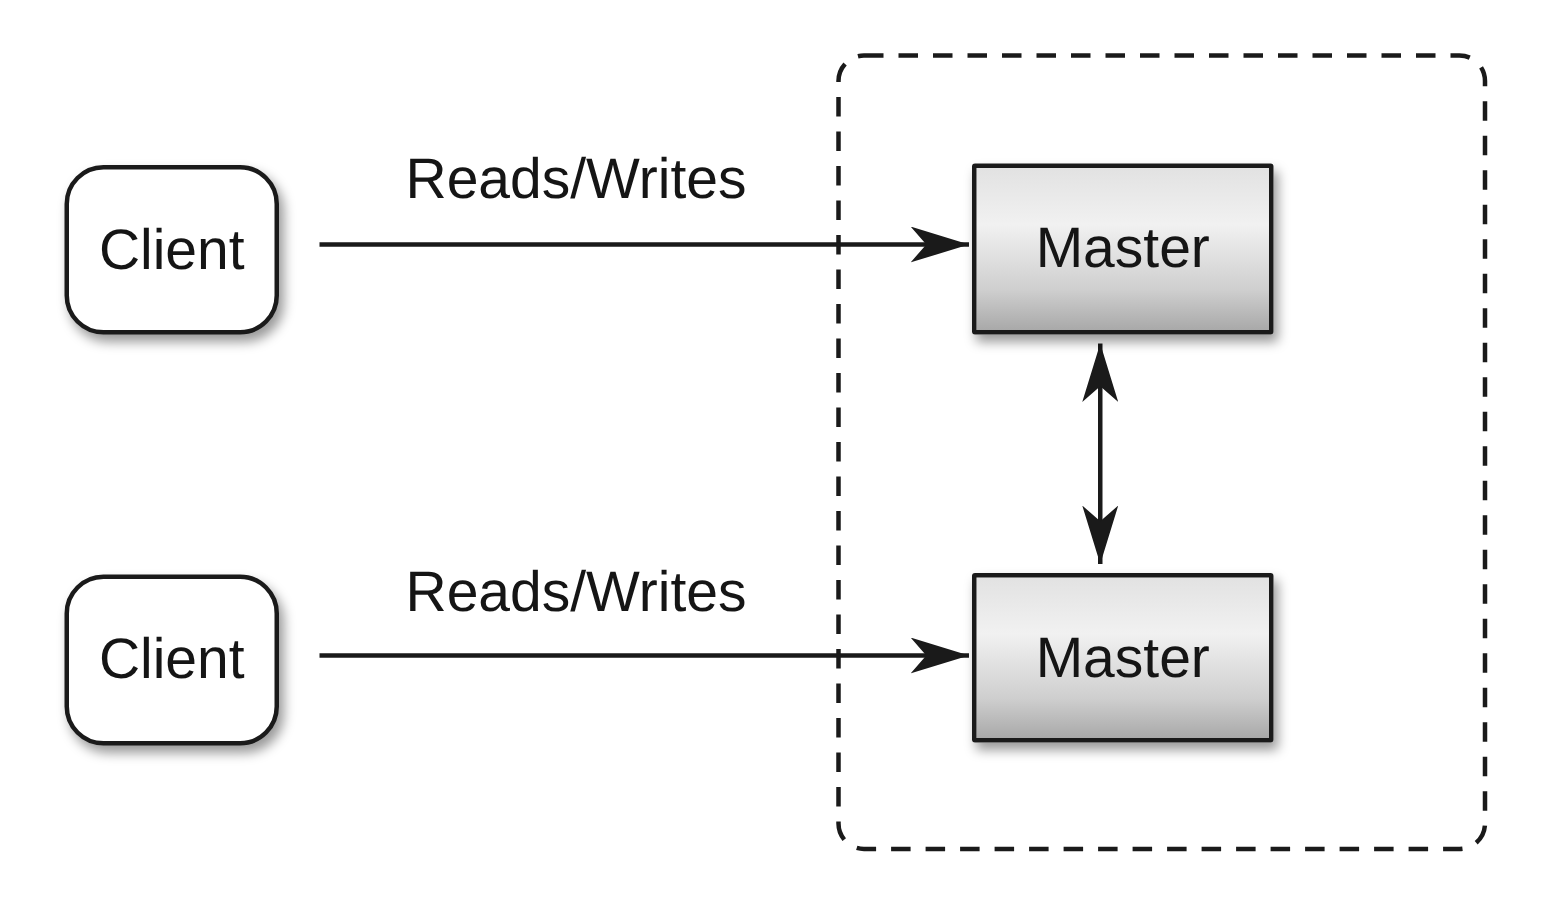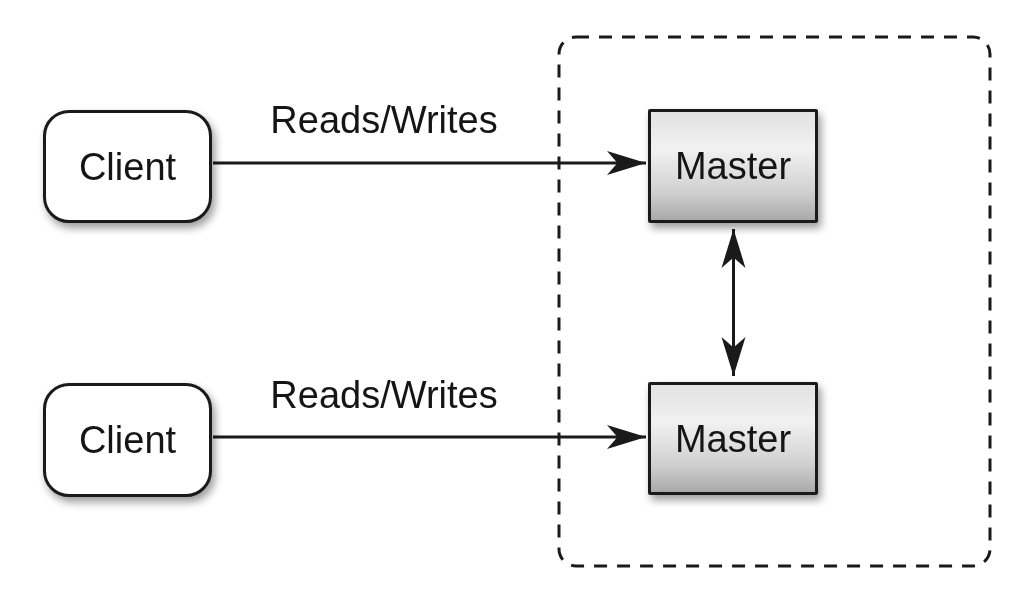--- a/index.html
+++ b/index.html
@@ -27,30 +27,30 @@
     align-items: center;
     justify-content: center;
     border: 3px solid #1a1a1a;
     box-sizing: border-box;
     font-size: 38px;
     line-height: 1;
     box-shadow: 3px 5px 8px rgba(0, 0, 0, 0.40);
   }
   .client {
     left: 43px;
-    width: 169px;
+    width: 143px;
     height: 113px;
     border-radius: 26px;
     background: #ffffff;
   }
   .client.top { top: 110px; }
   .client.bottom { top: 383px; height: 114px; }
   .master {
     left: 648px;
-    width: 170px;
+    width: 201px;
     height: 114px;
     border-radius: 2px;
     background: linear-gradient(180deg, #e2e2e2 0%, #f1f1f1 35%, #cfcfcf 75%, #a9a9a9 100%);
   }
   .master.top { top: 109px; }
   .master.bottom { top: 382px; height: 113px; }
   .edge-label {
     position: absolute;
     font-size: 38px;
     line-height: 1.05;

